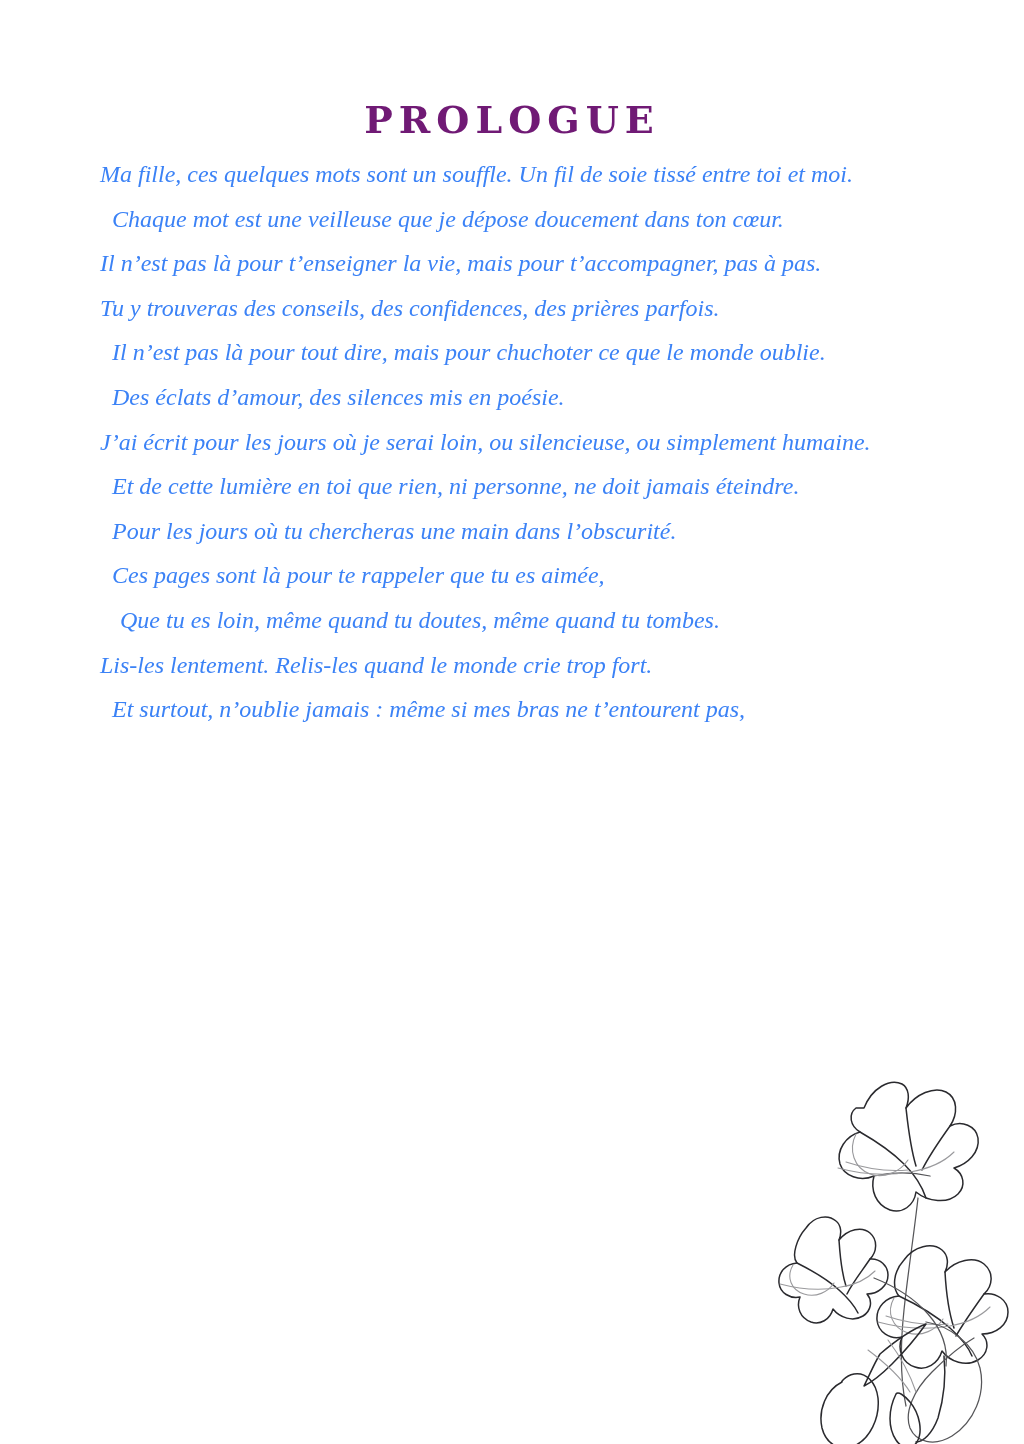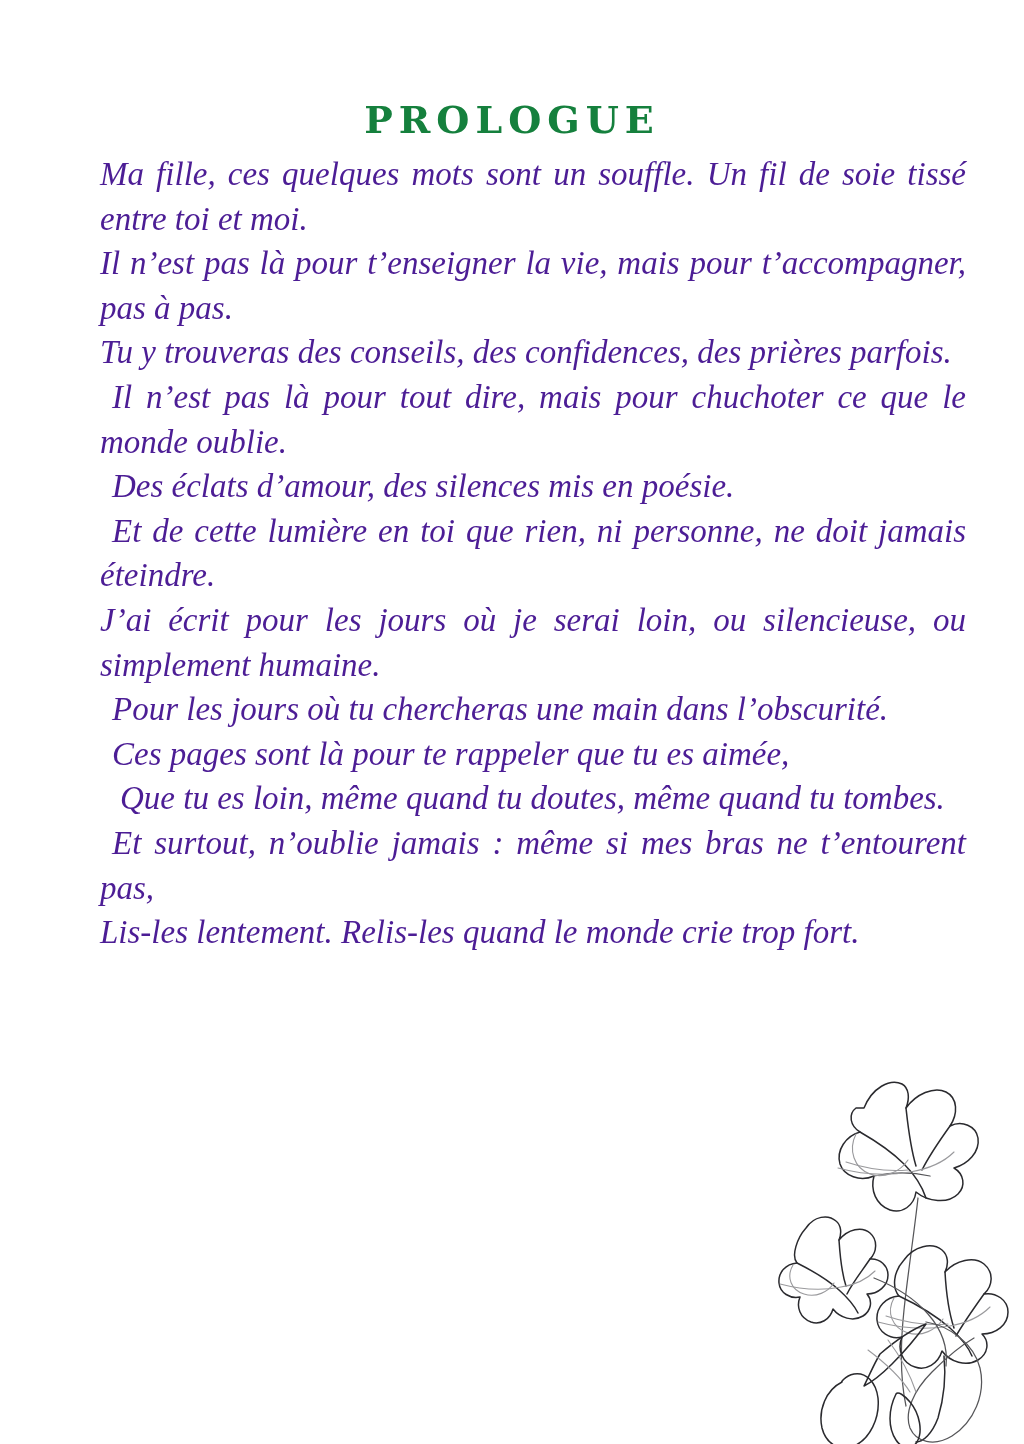--- a/index.html
+++ b/index.html
@@ -19,30 +19,30 @@
   .page-title {
     position: absolute;
     left: 0;
     top: 72px;
     width: 1024px;
     text-align: center;
     font-family: "DejaVu Serif", "Liberation Serif", serif;
     font-weight: 700;
     font-size: 38px;
     letter-spacing: 6px;
-    color: #15803d;
+    color: #701a75;
     line-height: 46px;
   }
   .body-copy {
     position: absolute;
     left: 100px;
     top: 152px;
     width: 866px;
-    color: #4c1d95;
-    font-size: 33px;
+    color: #3b82f6;
+    font-size: 24px;
     line-height: 44.6px;
   }
   .para {
     margin: 0;
     font-style: italic;
     text-align: justify;
     text-justify: inter-word;
     
   }
   .para.indent {
@@ -96,31 +96,32 @@
 </style>
 </head>
 <body>
 
 <div class="page">
 
   <h1 class="page-title">PROLOGUE</h1>
 
   <div class="body-copy">
     <p class="para flush">Ma fille, ces quelques mots sont un souffle. Un fil de soie tissé entre toi et moi.</p>
+    <p class="para indent">Chaque mot est une veilleuse que je dépose doucement dans ton cœur.</p>
     <p class="para flush">Il n’est pas là pour t’enseigner la vie, mais pour t’accompagner, pas à pas.</p>
     <p class="para flush">Tu y trouveras des conseils, des confidences, des prières parfois.</p>
     <p class="para indent">Il n’est pas là pour tout dire, mais pour chuchoter ce que le monde oublie.</p>
     <p class="para indent noj">Des éclats d’amour, des silences mis en poésie.</p>
+    <p class="para flush">J’ai écrit pour les jours où je serai loin, ou silencieuse, ou simplement humaine.</p>
     <p class="para indent">Et de cette lumière en toi que rien, ni personne, ne doit jamais éteindre.</p>
-    <p class="para flush">J’ai écrit pour les jours où je serai loin, ou silencieuse, ou simplement humaine.</p>
     <p class="para indent noj">Pour les jours où tu chercheras une main dans l’obscurité.</p>
     <p class="para indent noj">Ces pages sont là pour te rappeler que tu es aimée,</p>
     <p class="para indent-wide">Que tu es loin, même quand tu doutes, même quand tu tombes.</p>
+    <p class="para flush noj">Lis-les lentement. Relis-les quand le monde crie trop fort.</p>
     <p class="para indent">Et surtout, n’oublie jamais : même si mes bras ne t’entourent pas,</p>
-    <p class="para flush noj">Lis-les lentement. Relis-les quand le monde crie trop fort.</p>
   </div>
 
   <div class="floral">
     <svg viewBox="0 0 256 422" xmlns="http://www.w3.org/2000/svg" aria-hidden="true">
 
       <g>
         <path class="ink-dark" d="M96 86 C104 66 122 56 134 62 C141 66 142 76 138 86
                                   C148 72 166 64 178 70 C190 76 190 92 182 104
                                   C194 98 208 104 210 116 C212 130 200 142 186 146
                                   C196 152 198 164 190 172 C180 182 160 180 148 170

